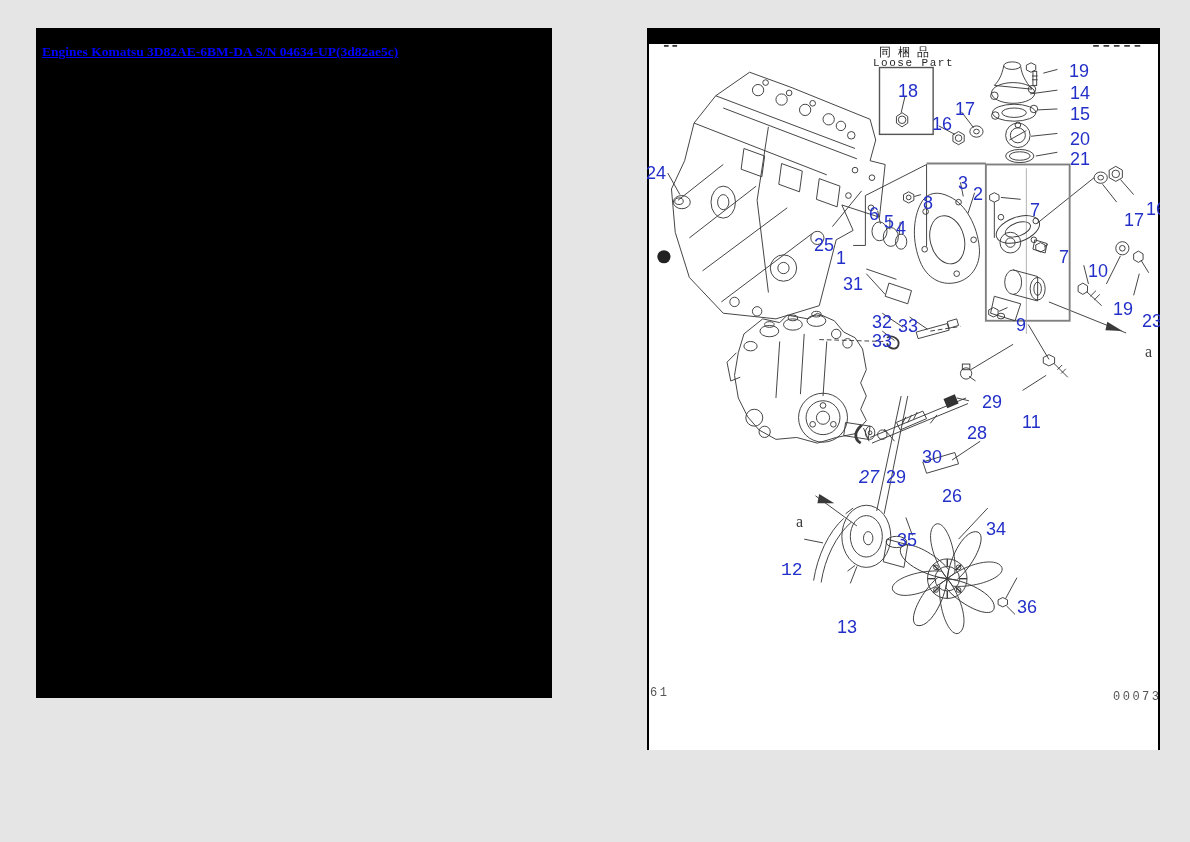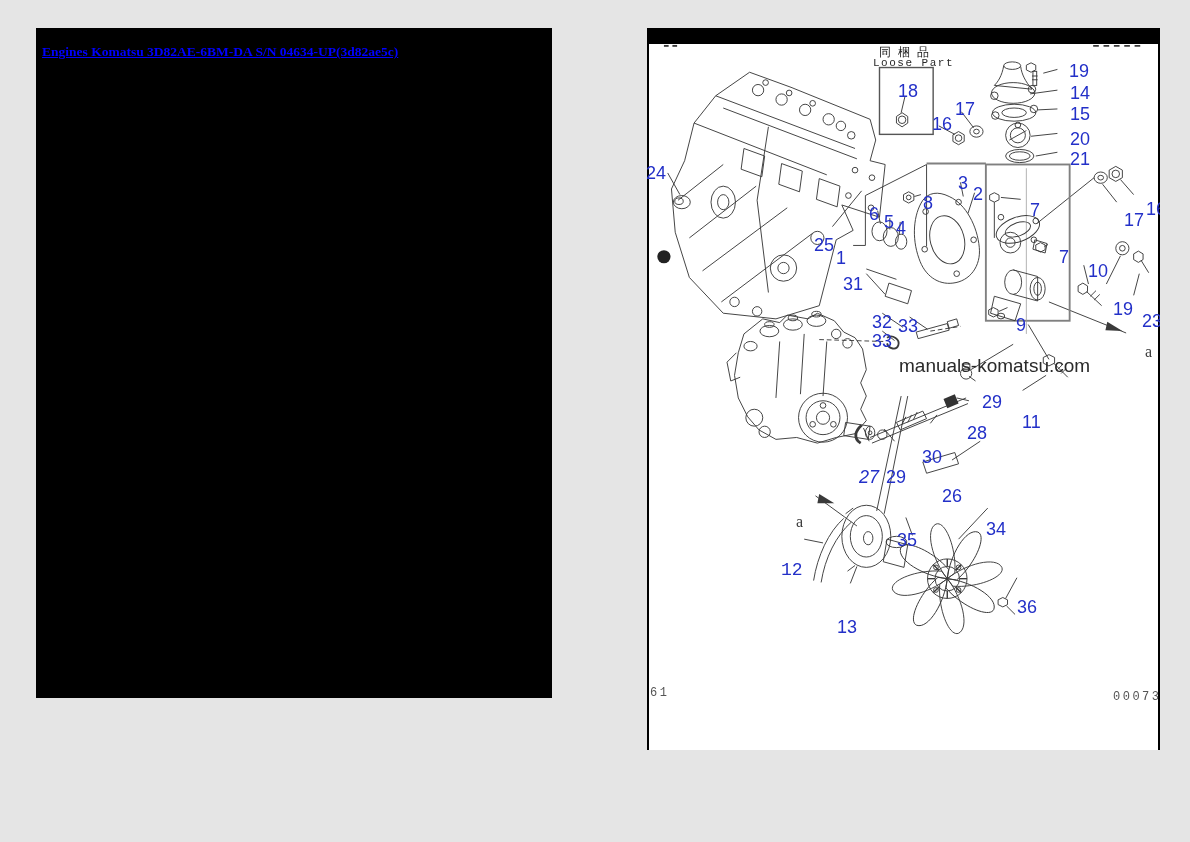--- a/index.html
+++ b/index.html
@@ -319,21 +319,20 @@
           <circle cx="926" cy="600" r="2.5"></circle>
         <circle cx="926" cy="624" r="2.5"></circle>
           <circle cx="950" cy="624" r="2.5"></circle>
         <line x1="981" y1="537" x2="950" y2="570"></line>
         <path d="M997 632 l5 2.5 l0 5 l-5 2.5 l-5 -2.5 l0 -5 Z"></path>
         <line x1="1001" y1="641" x2="1010" y2="650"></line>
         <line x1="1012" y1="611" x2="1000" y2="633"></line>
       </g>
     </svg>
 
-    <div id="watermark">manuals-komatsu.com</div>
     <div id="footer-page" class="footer-num">61</div>
     <div id="footer-fig" class="footer-num">000730</div>
 
     <div id="callout-layer">
         <div class="callout" style="left: 189px; top: 221px;">1</div>
         <div class="callout" style="left: 326px; top: 157px;">2</div>
         <div class="callout" style="left: 311px; top: 146px;">3</div>
         <div class="callout" style="left: 249px; top: 191px;">4</div>
         <div class="callout" style="left: 237px; top: 185px;">5</div>
         <div class="callout" style="left: 222px; top: 177px;">6</div>

